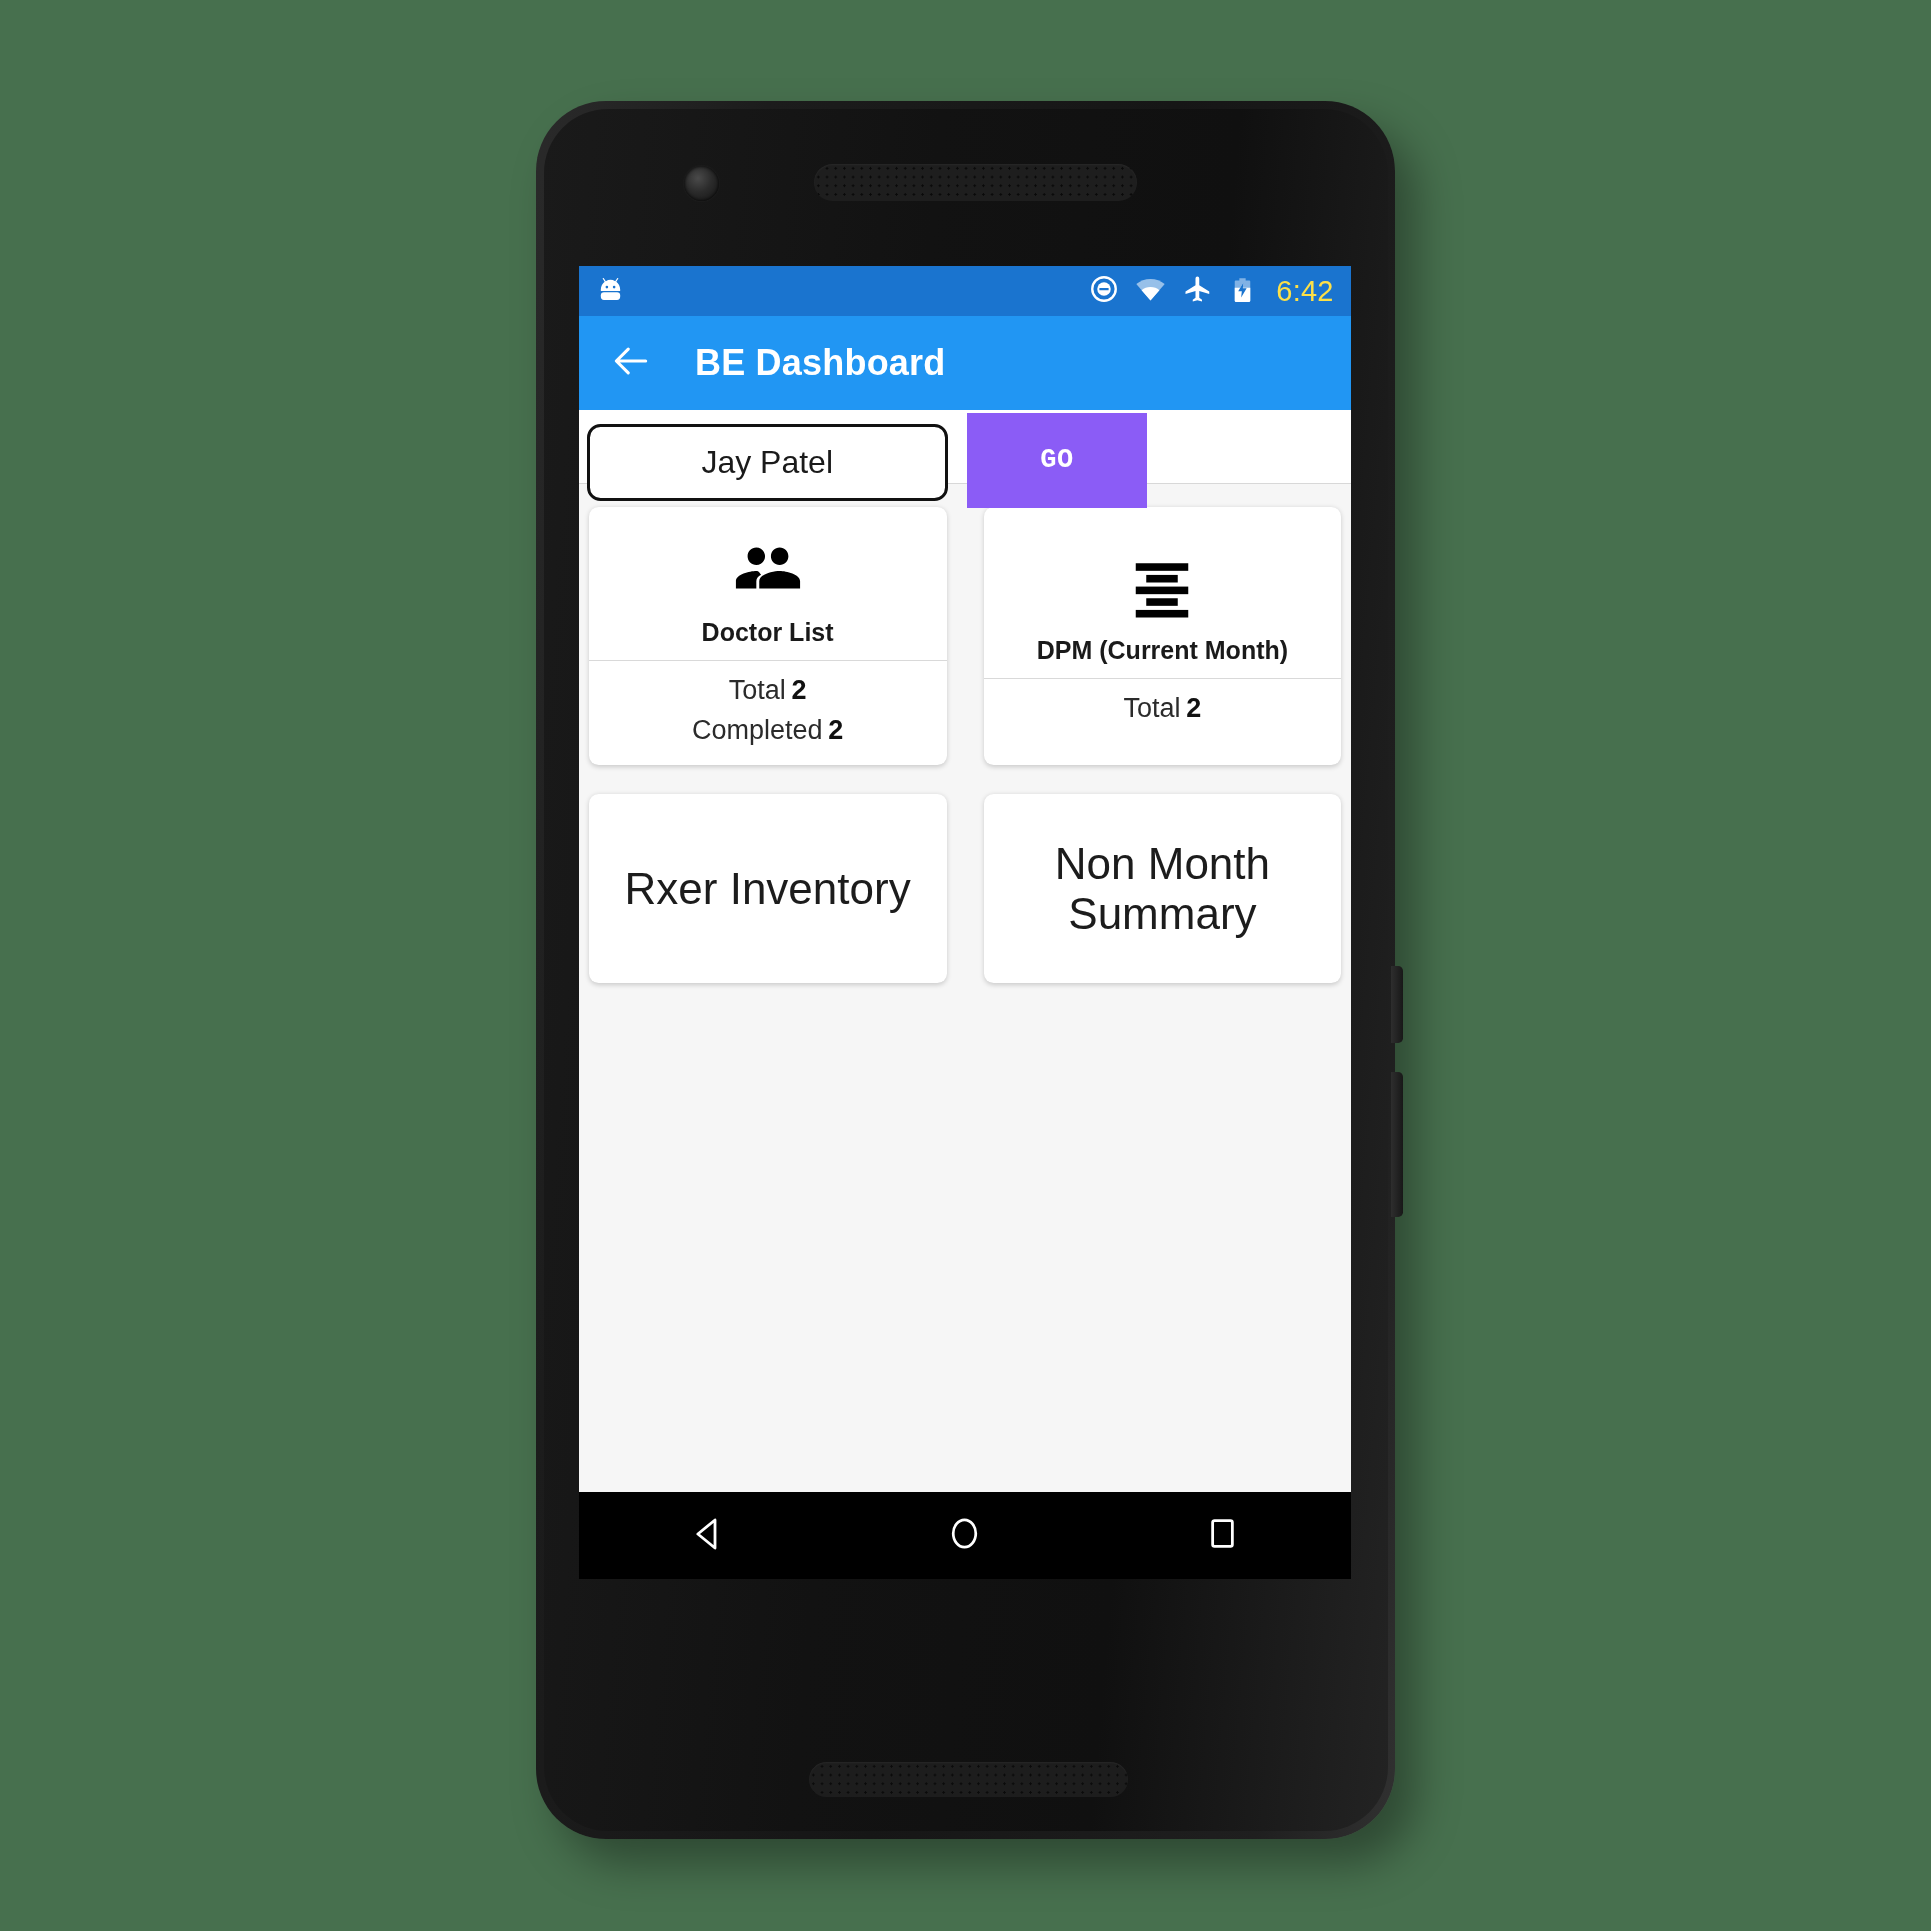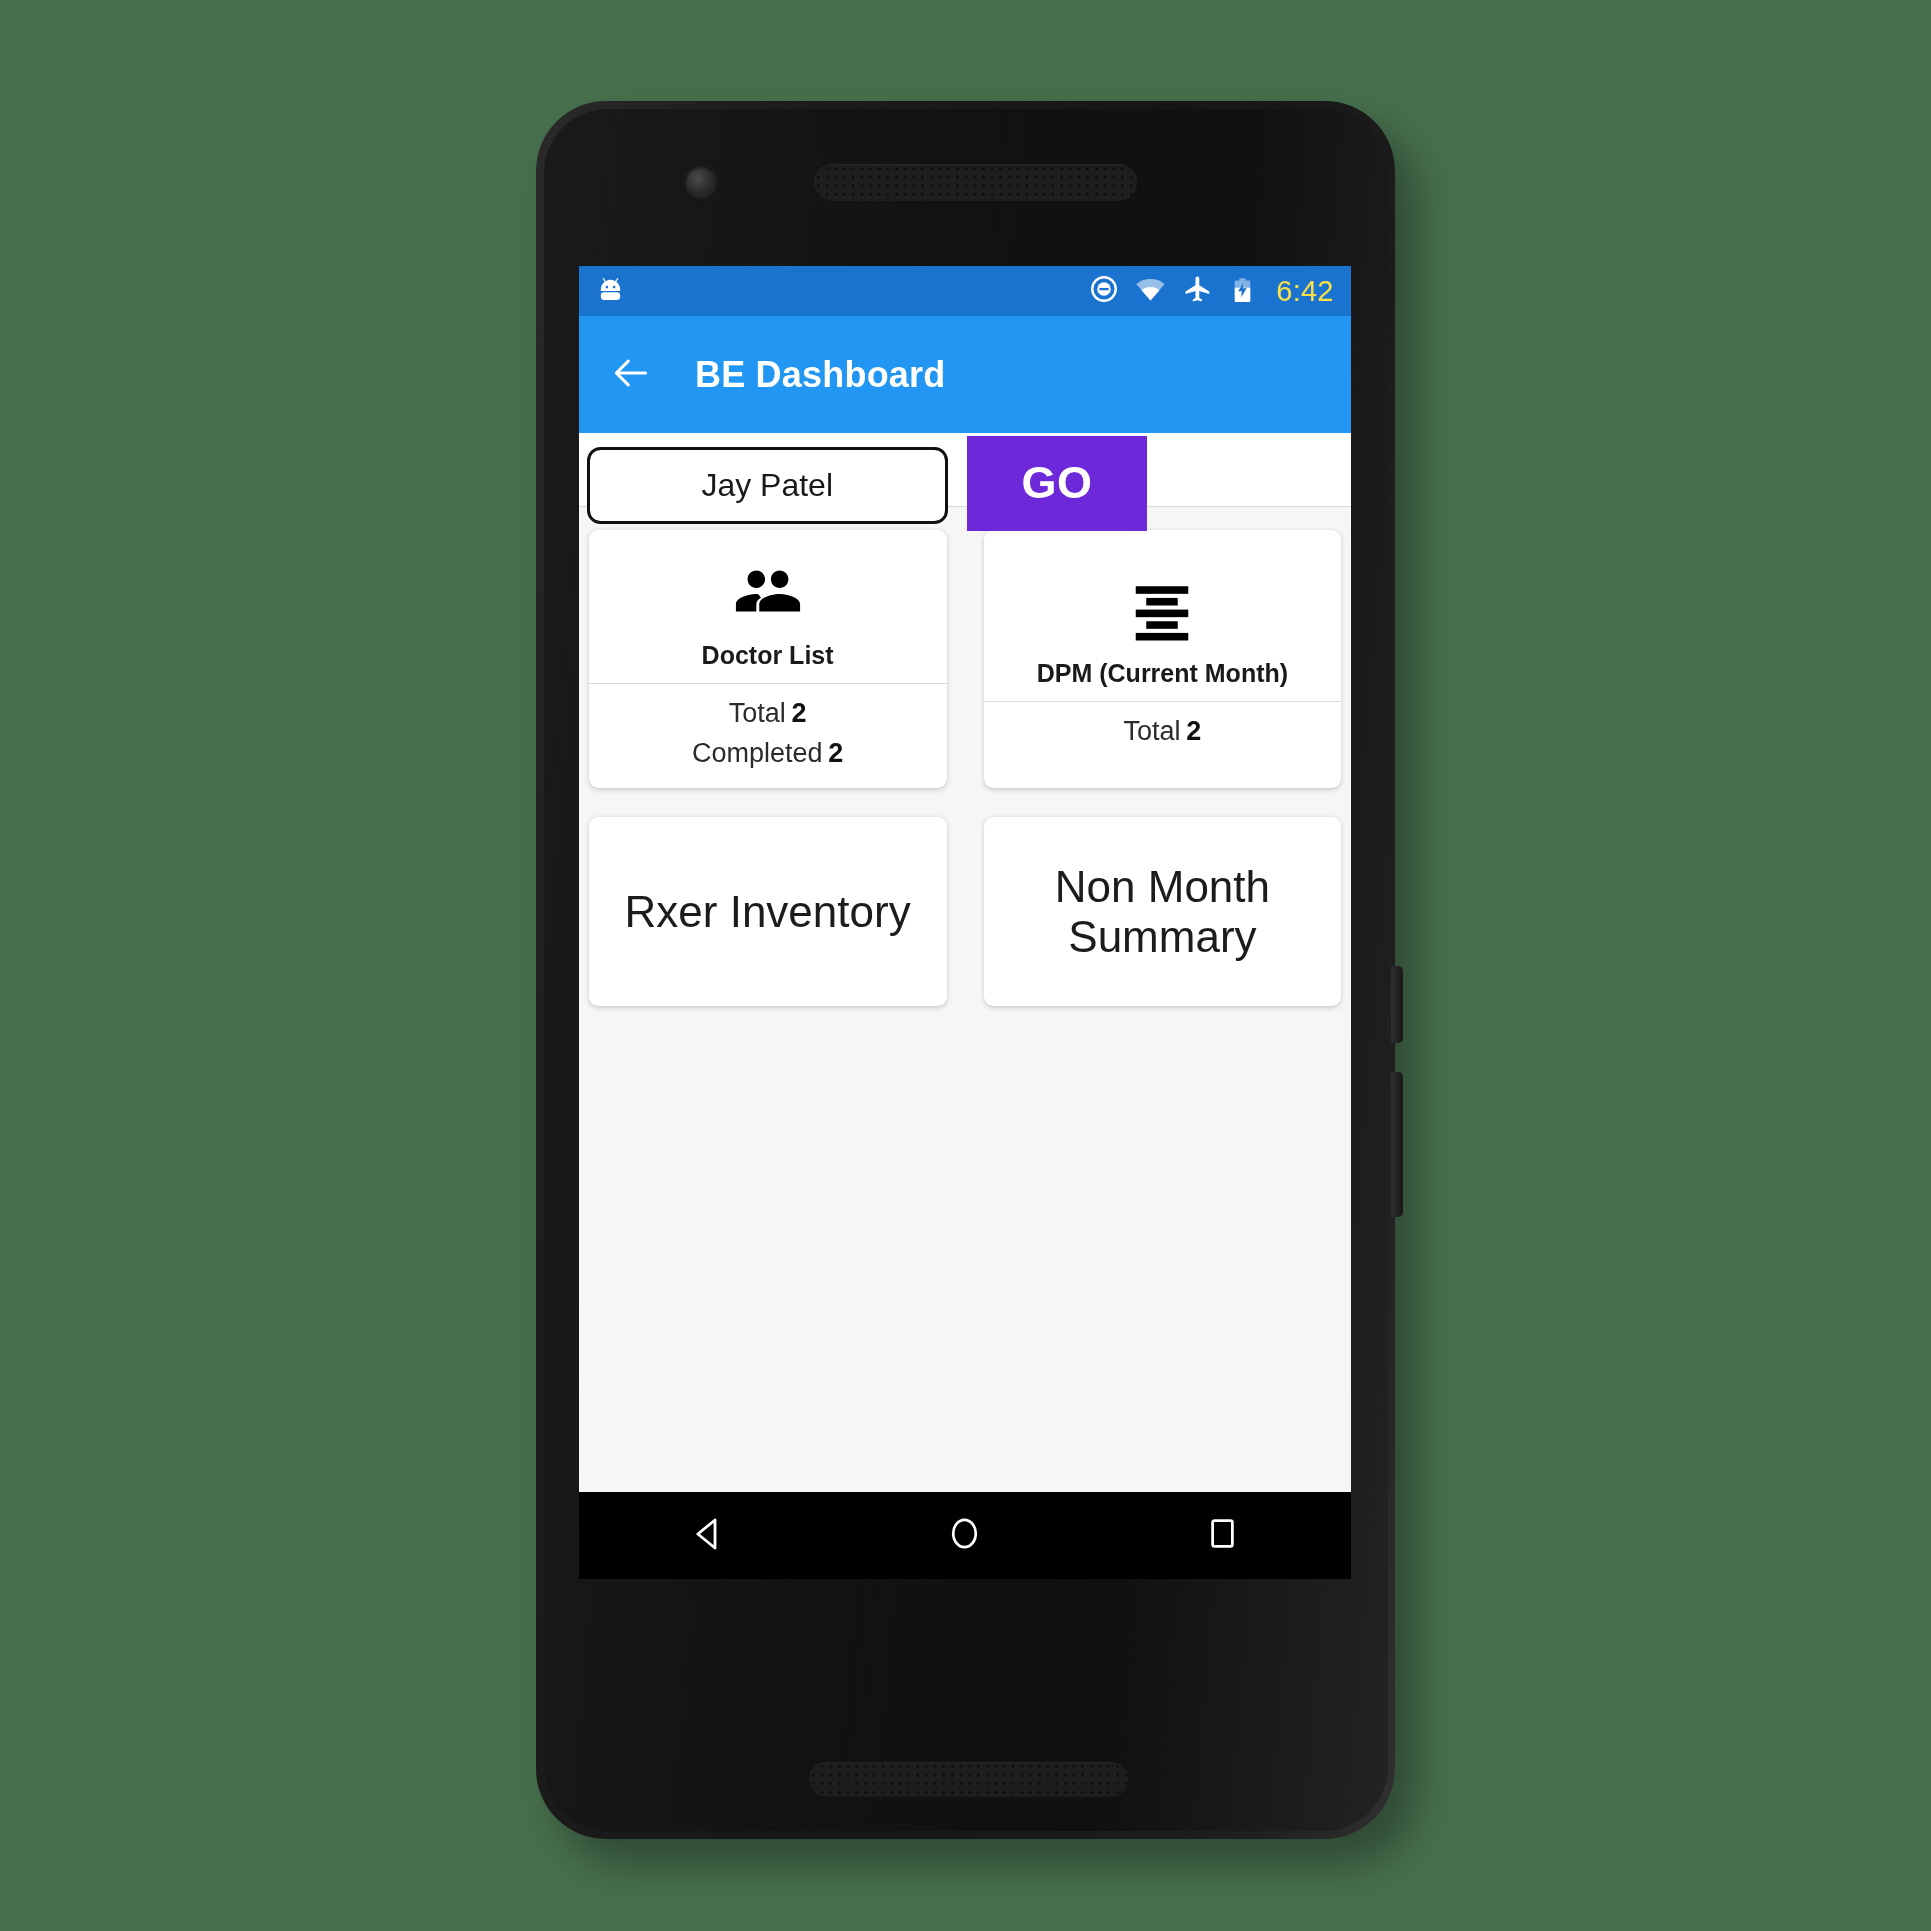--- a/index.html
+++ b/index.html
@@ -109,21 +109,21 @@
   #status-clock {
     color: #fde047;
     font-size: 29px;
     font-weight: 500;
     letter-spacing: 0.2px;
     margin-left: 3.9px;
   }
 
   
   #app-bar {
-    height: 117px;
+    height: 94px;
     background: #2196f3;
     display: flex;
     align-items: center;
     padding-left: 25px;
     flex: 0 0 auto;
   }
   #back-button {
     width: 54px; height: 54px;
     display: flex; align-items: center; justify-content: center;
     cursor: pointer;
@@ -160,25 +160,25 @@
     color: #1a1a1a;
     text-align: center;
     outline: none;
   }
   #go-button {
     position: absolute;
     left: 388px;
     top: 2.9px;
     width: 180px;
     height: 95px;
-    background: #6d28d9;
+    background: #8b5cf6;
     border: none;
     color: #ffffff;
-    font-family: Liberation Sans, sans-serif;
-    font-size: 45px;
+    font-family: Liberation Mono, monospace;
+    font-size: 27px;
     font-weight: bold;
     letter-spacing: 0.5px;
     cursor: pointer;
   }
 
   
   #dashboard-content {
     flex: 1 1 auto;
     background: #f6f6f6;
     padding: 23px 9.7px 0 9.7px;

